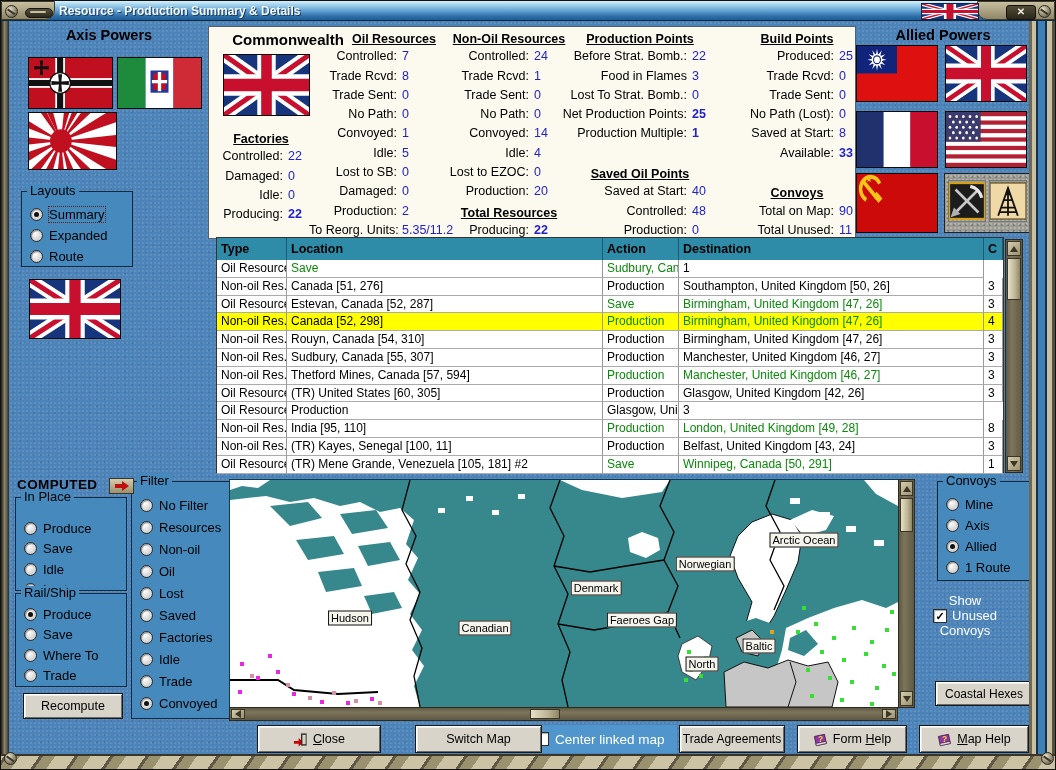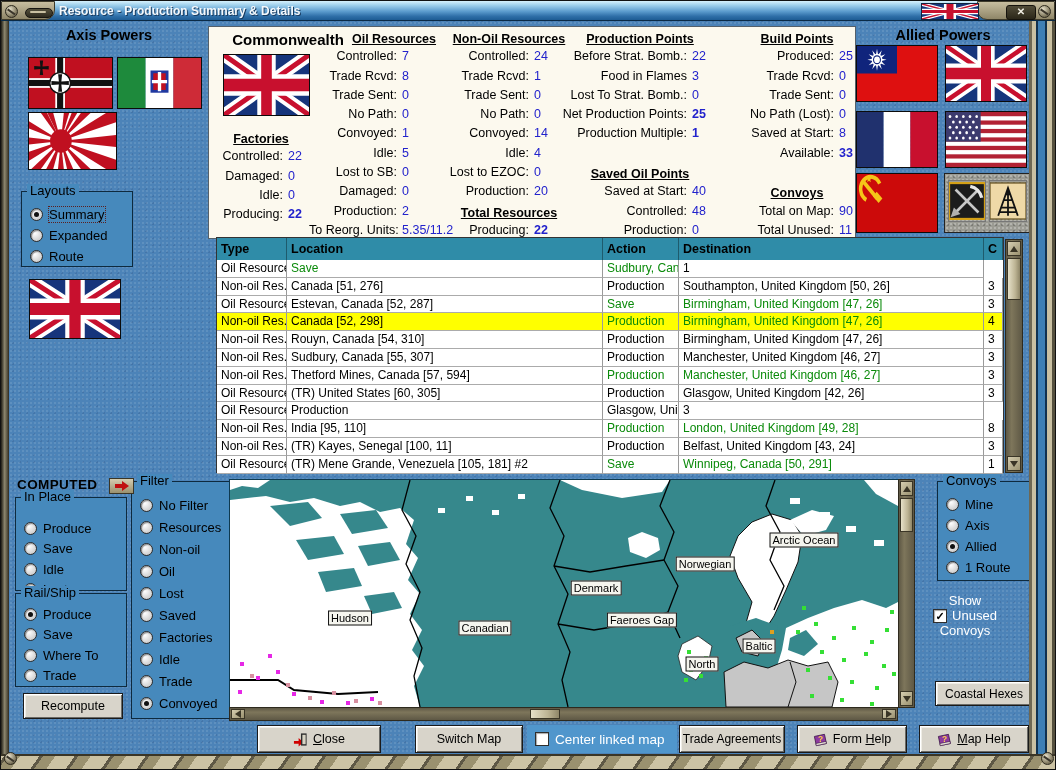--- a/index.html
+++ b/index.html
@@ -894,21 +894,21 @@
   <div class="btn" style="left:934px;top:680px;width:98px;height:25px;font-size:12px;">
     <span>Coastal Hexes</span>
   </div>
 
   <div class="btn" style="left:256px;top:724px;width:124px;height:28px;">
     <svg viewBox="0 0 16 16" width="15" height="15">
         <use href="#i-door"></use>
       </svg>
     <span><span></span><span class="u">C</span><span>lose</span></span>
   </div>
-  <div class="btn" style="left:414px;top:724px;width:108px;height:28px;">
+  <div class="btn" style="left:414px;top:724px;width:127px;height:28px;">
     <span>Switch Map</span>
   </div>
   <div id="center-linked-wrap">
     <span class="cbox"></span>
     <span>Center linked map</span>
   </div>
   <div class="btn" style="left:678px;top:724px;width:106px;height:28px;font-size:12px;">
     <span>Trade Agreements</span>
   </div>
   <div class="btn" style="left:796px;top:724px;width:110px;height:28px;">

